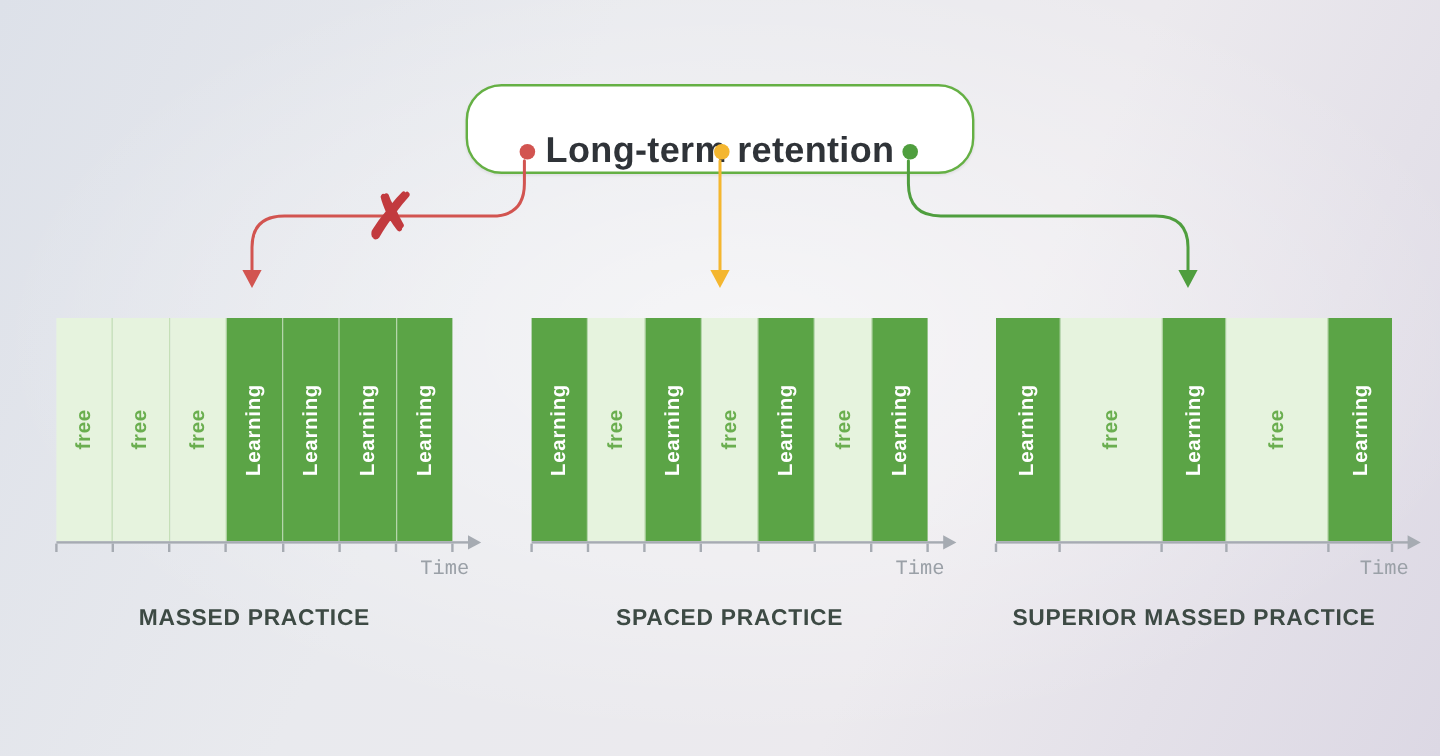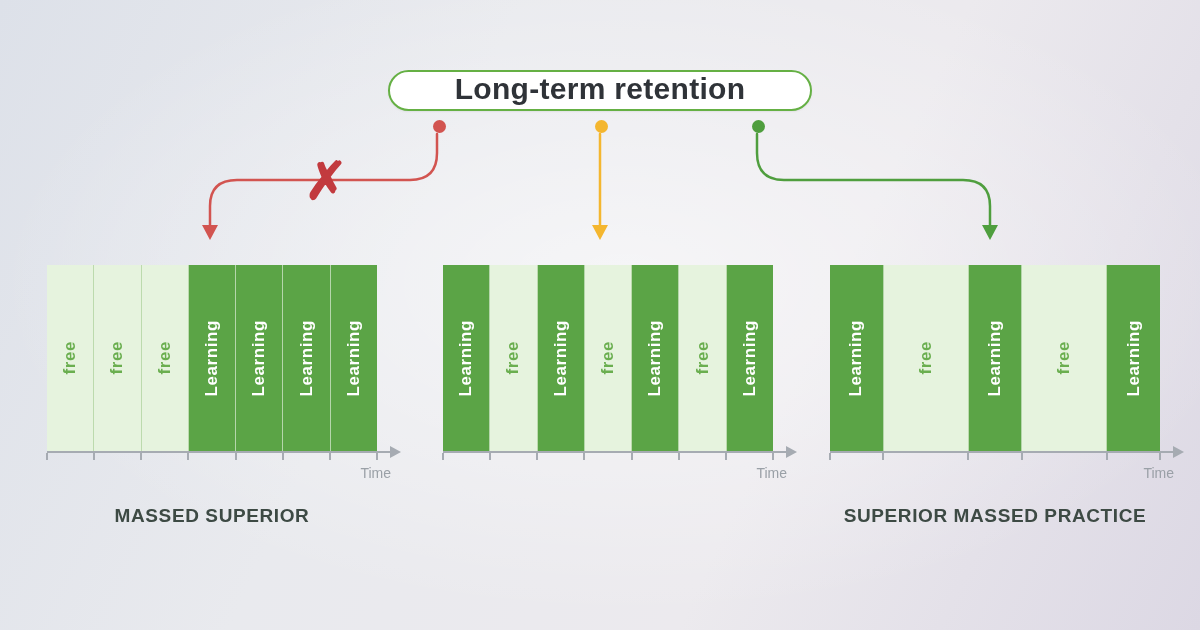--- a/index.html
+++ b/index.html
@@ -10,25 +10,25 @@
     overflow: hidden;
     font-family: "Liberation Sans", sans-serif;
     background:
       radial-gradient(ellipse 900px 480px at 52% 45%, rgba(255,255,255,0.55), rgba(255,255,255,0) 70%),
       linear-gradient(115deg, #dde1e9 0%, #e9eaee 35%, #eceaee 65%, #dcd8e4 100%);
   }
 
   
   .pill {
     position: absolute; left: 388px; top: 70px;
-    width: 424px; height: 41px; box-sizing: border-box;
+    width: 424px; height: 75px; box-sizing: border-box;
     background: #ffffff;
     border: 2px solid var(--pill_border);
     border-radius: 30px;
-    display: flex; align-items: flex-start; justify-content: center;
+    display: flex; align-items: flex-end; justify-content: center;
     box-shadow: 0 1px 2px rgba(0,0,0,0.06);
   }
   .pill-text { font-size: 30px; font-weight: bold; color: var(--title_text); letter-spacing: 0.3px; }
   .dot { position: absolute; width: 13px; height: 13px; border-radius: 50%; top: 48px; }
   .dot.red   { left: 43px;  background: var(--red); }
   .dot.amber { left: 205px; background: var(--amber); }
   .dot.green { left: 362px; background: var(--arrow_green); }
 
   .connectors { position: absolute; left: 0; top: 0; pointer-events: none; }
 
@@ -63,21 +63,21 @@
   .axis-arrow {
     position: absolute; right: -10px; top: -5px;
     width: 0; height: 0;
     border-left: 11px solid var(--axis);
     border-top: 6px solid transparent;
     border-bottom: 6px solid transparent;
   }
   .ticks { position: relative; width: 100%; height: 8px; }
   .tick { position: absolute; top: 0; width: 2px; height: 7px; background: var(--axis); transform: translateX(-1px); }
 
-  .time { position: absolute; top: 200px; right: -14px; font-size: 14px; color: var(--time); }
+  .time { position: absolute; top: 200px; right: -14px; font-size: 17px; color: var(--time); font-family: Liberation Mono, monospace; }
 
   .caption {
     position: absolute; top: 240px; left: -25px; right: -25px;
     text-align: center; font-size: 19px; font-weight: bold;
     letter-spacing: 0.6px; color: var(--caption);
   }
 </style>
 </head>
 <body>
 
@@ -134,21 +134,21 @@
         <span class="tick" style="left: 0%;"></span>
         <span class="tick" style="left: 14.2857%;"></span>
         <span class="tick" style="left: 28.5714%;"></span>
         <span class="tick" style="left: 42.8571%;"></span>
         <span class="tick" style="left: 57.1429%;"></span>
         <span class="tick" style="left: 71.4286%;"></span>
         <span class="tick" style="left: 85.7143%;"></span>
         <span class="tick" style="left: 100%;"></span>
       </div>
     <span class="time">Time</span>
-    <div class="caption">MASSED SUPERIOR</div>
+    <div class="caption">MASSED PRACTICE</div>
   </div>
 
   <div class="chart" id="chart-1">
     <div class="bars">
         <div class="seg learning" style="flex-grow: 1;">
           <span class="seg-label">Learning</span>
         </div>
         <div class="seg free" style="flex-grow: 1;">
           <span class="seg-label">free</span>
         </div>
@@ -175,20 +175,21 @@
         <span class="tick" style="left: 0%;"></span>
         <span class="tick" style="left: 14.2857%;"></span>
         <span class="tick" style="left: 28.5714%;"></span>
         <span class="tick" style="left: 42.8571%;"></span>
         <span class="tick" style="left: 57.1429%;"></span>
         <span class="tick" style="left: 71.4286%;"></span>
         <span class="tick" style="left: 85.7143%;"></span>
         <span class="tick" style="left: 100%;"></span>
       </div>
     <span class="time">Time</span>
+    <div class="caption">SPACED PRACTICE</div>
   </div>
 
   <div class="chart" id="chart-2">
     <div class="bars">
         <div class="seg learning" style="flex-grow: 1;">
           <span class="seg-label">Learning</span>
         </div>
         <div class="seg free" style="flex-grow: 1.6;">
           <span class="seg-label">free</span>
         </div>

